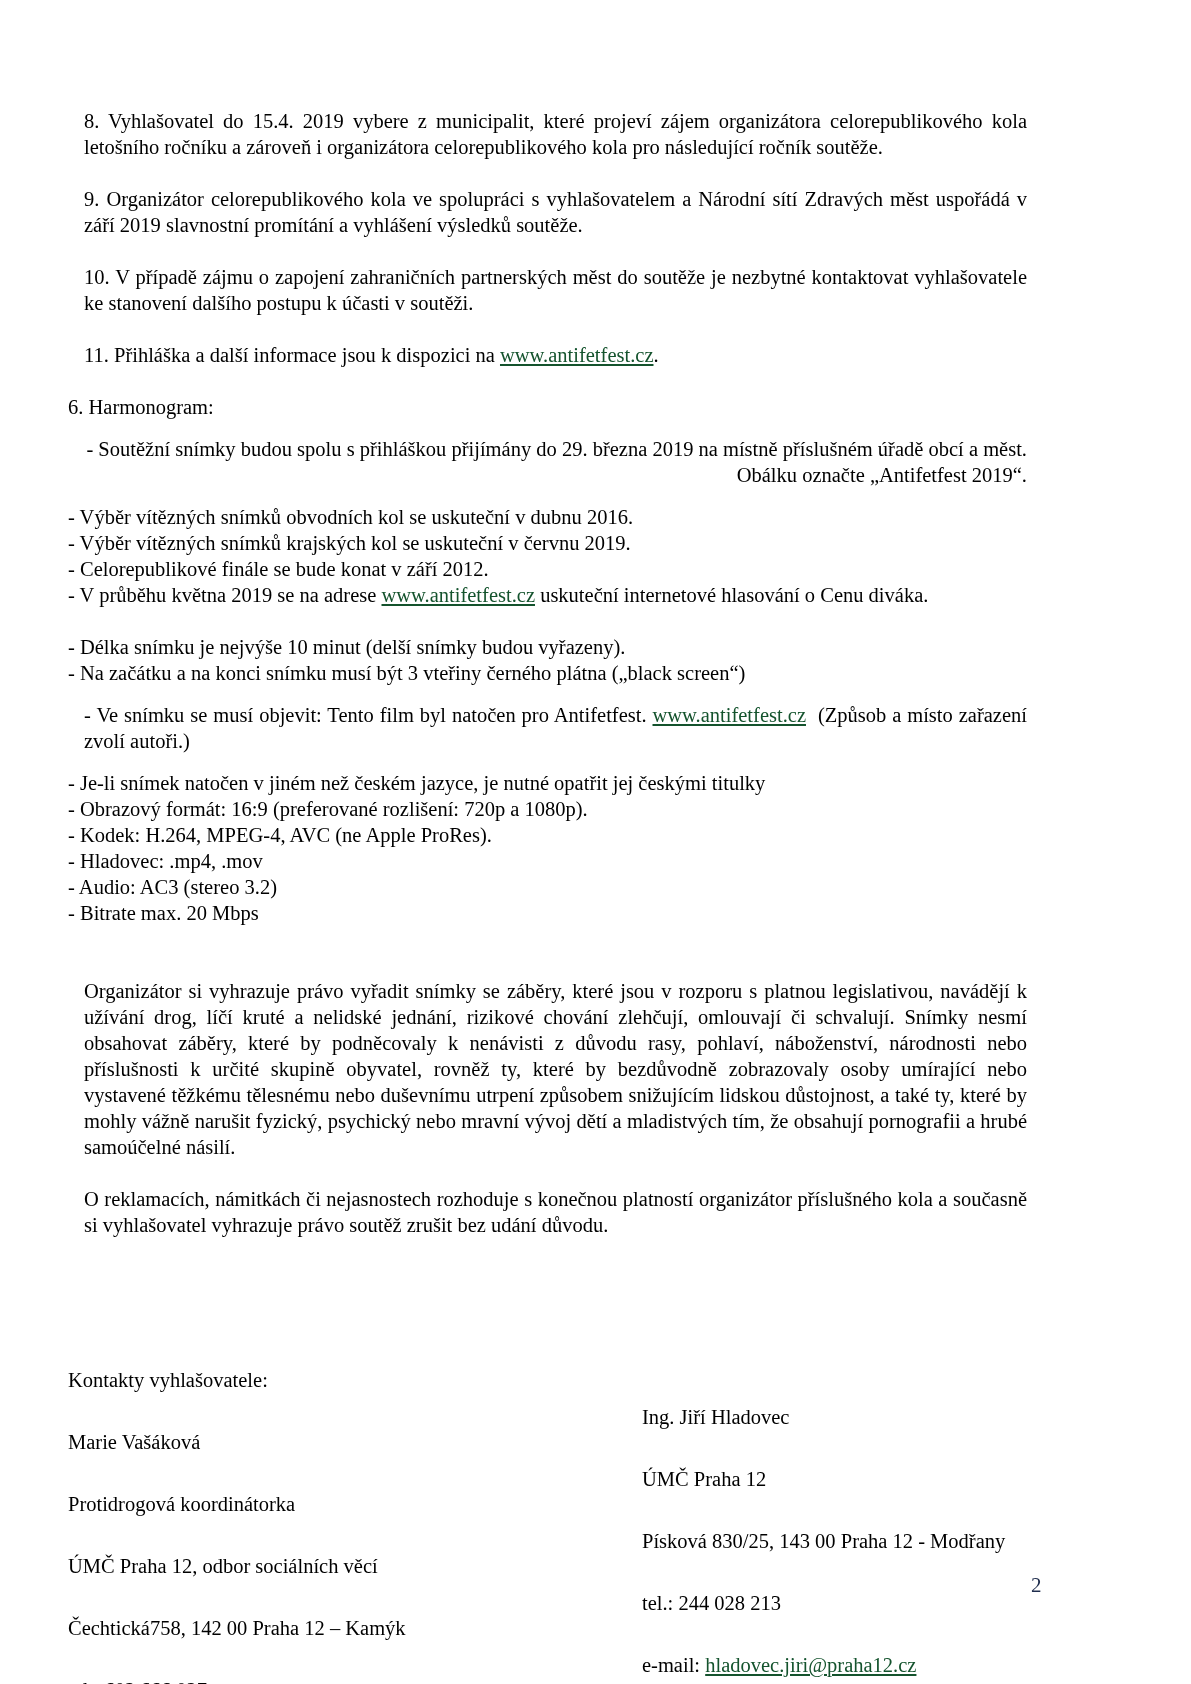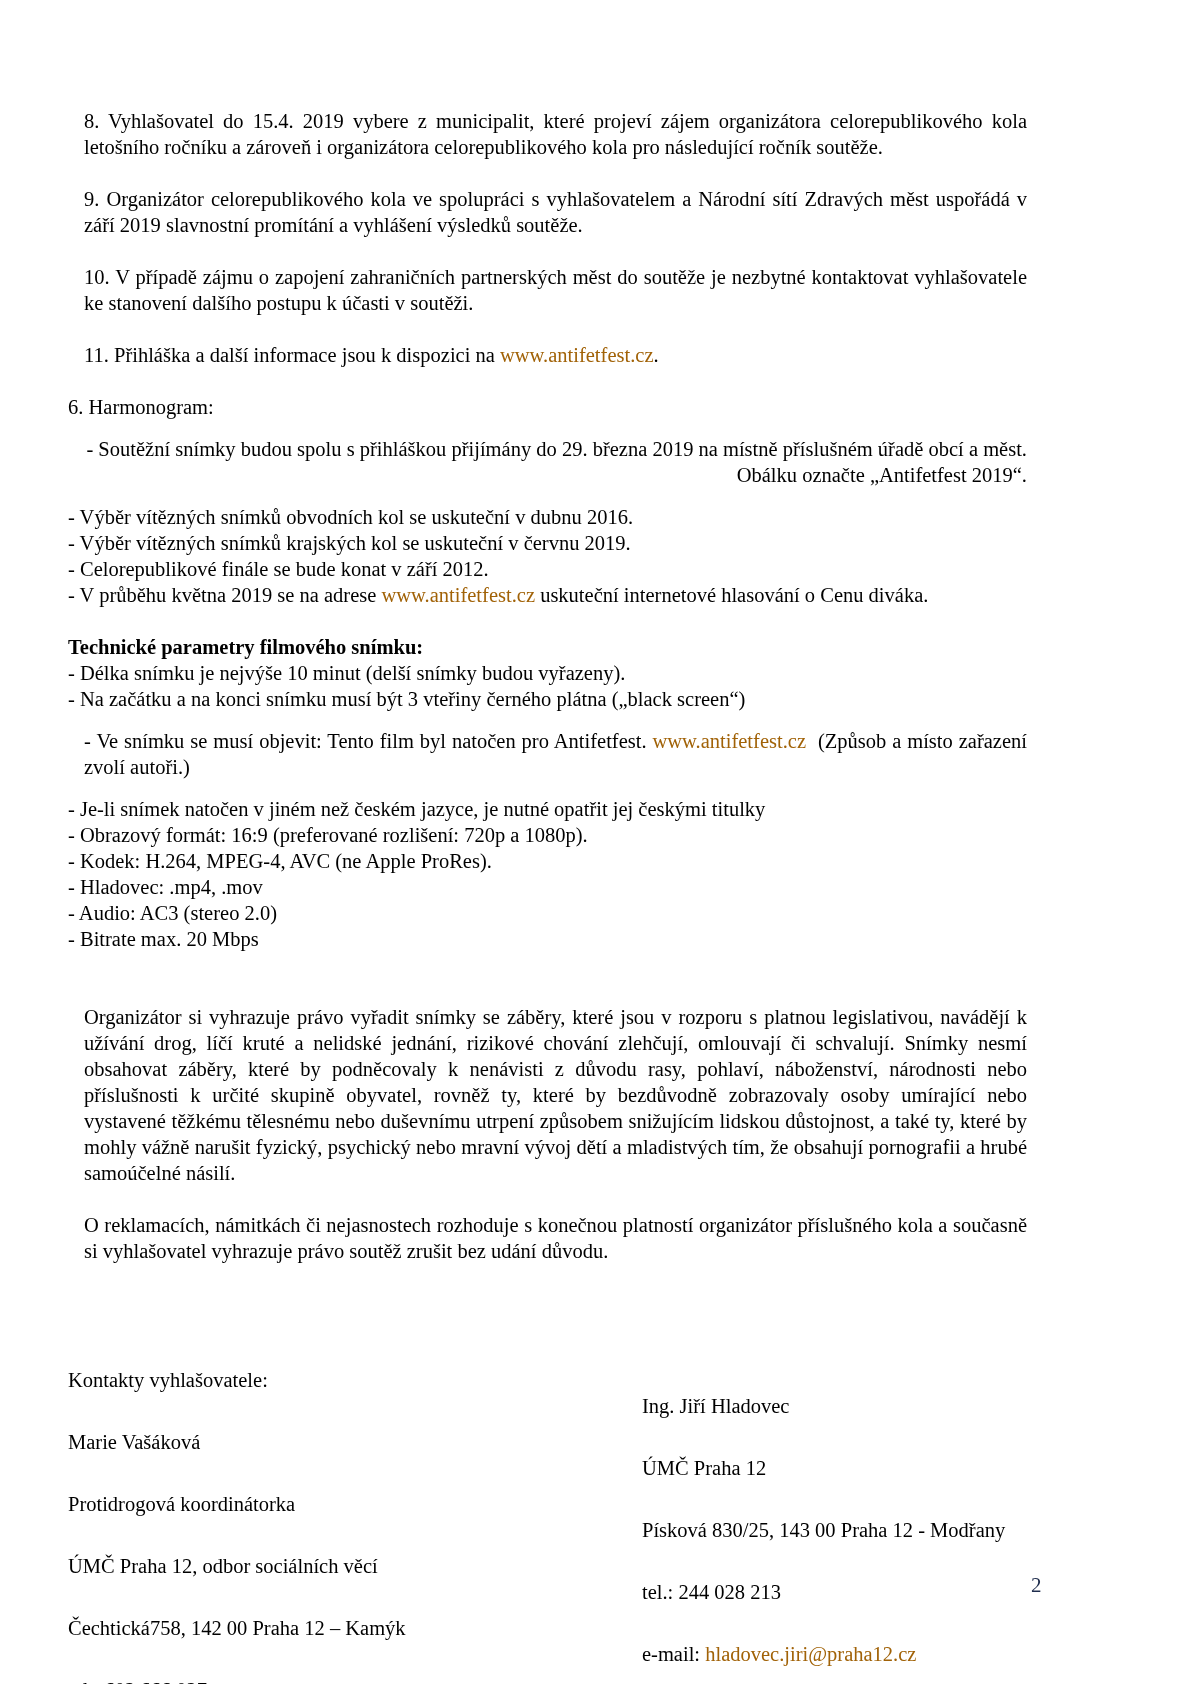--- a/index.html
+++ b/index.html
@@ -25,34 +25,35 @@
     }
     p {
       margin: 16px;
       text-align: justify;
     }
     .gap { margin-top: 26px; }
     .gap-lg { margin-top: 52px; }
     .line { display: block; text-align: left; }
     .bold { font-weight: bold; }
     a, .link {
-      color: #a16207;
+      color: #14532d;
+      text-decoration: underline;
     }
     .contacts {
       position: absolute;
       left: 68px;
       top: 1331px;
       width: 975px;
     }
     .contact-col {
       position: absolute;
       top: 0;
     }
     .contact-col.left { left: 0; }
-    .contact-col.right { left: 574px; top: 26px; }
+    .contact-col.right { left: 574px; top: 37px; }
     .contact-col span { display: block; white-space: nowrap; margin-top: 36px; }
     .page-number {
       position: absolute;
       left: 1031px;
       top: 1572px;
       color: #1f2d4d;
       font-size: 21px;
     }
   </style>
 </head>
@@ -75,31 +76,30 @@
     <p style="text-align:right;">- Soutěžní snímky budou spolu s přihláškou přijímány do 29. března 2019 na místně příslušném úřadě obcí a měst. Obálku označte „Antifetfest 2019“.</p>
     <span class="line">- Výběr vítězných snímků obvodních kol se uskuteční v dubnu 2016.</span>
     <span class="line">- Výběr vítězných snímků krajských kol se uskuteční v červnu 2019.</span>
     <span class="line">- Celorepublikové finále se bude konat v září 2012.</span>
     <span class="line">
       <span>- V průběhu května 2019 se na adrese </span><a>www.antifetfest.cz</a><span> uskuteční internetové hlasování o Cenu diváka.</span>
     </span>
   </div>
 
   <div class="gap">
-    <span class="line bold">Technické parametry filmového snímku:</span>
     <span class="line">- Délka snímku je nejvýše 10 minut (delší snímky budou vyřazeny).</span>
     <span class="line">- Na začátku a na konci snímku musí být 3 vteřiny černého plátna („black screen“)</span>
     <p>
       <span>- Ve snímku se musí objevit: Tento film byl natočen pro Antifetfest. </span><a>www.antifetfest.cz</a><span style="white-space:pre-wrap;">  (Způsob a místo zařazení zvolí autoři.)</span>
     </p>
     <span class="line">- Je-li snímek natočen v jiném než českém jazyce, je nutné opatřit jej českými titulky</span>
     <span class="line">- Obrazový formát: 16:9 (preferované rozlišení: 720p a 1080p).</span>
     <span class="line">- Kodek: H.264, MPEG-4, AVC (ne Apple ProRes).</span>
     <span class="line">- Hladovec: .mp4, .mov</span>
-    <span class="line">- Audio: AC3 (stereo 2.0)</span>
+    <span class="line">- Audio: AC3 (stereo 3.2)</span>
     <span class="line">- Bitrate max. 20 Mbps</span>
   </div>
 
   <p class="gap-lg">Organizátor si vyhrazuje právo vyřadit snímky se záběry, které jsou v rozporu s platnou legislativou, navádějí k užívání drog, líčí kruté a nelidské jednání, rizikové chování zlehčují, omlouvají či schvalují. Snímky nesmí obsahovat záběry, které by podněcovaly k nenávisti z důvodu rasy, pohlaví, náboženství, národnosti nebo příslušnosti k určité skupině obyvatel, rovněž ty, které by bezdůvodně zobrazovaly osoby umírající nebo vystavené těžkému tělesnému nebo duševnímu utrpení způsobem snižujícím lidskou důstojnost, a také ty, které by mohly vážně narušit fyzický, psychický nebo mravní vývoj dětí a mladistvých tím, že obsahují pornografii a hrubé samoúčelné násilí.</p>
 
   <p class="gap">O reklamacích, námitkách či nejasnostech rozhoduje s konečnou platností organizátor příslušného kola a současně si vyhlašovatel vyhrazuje právo soutěž zrušit bez udání důvodu.</p>
 
 </div>
 
 <div class="contacts">

